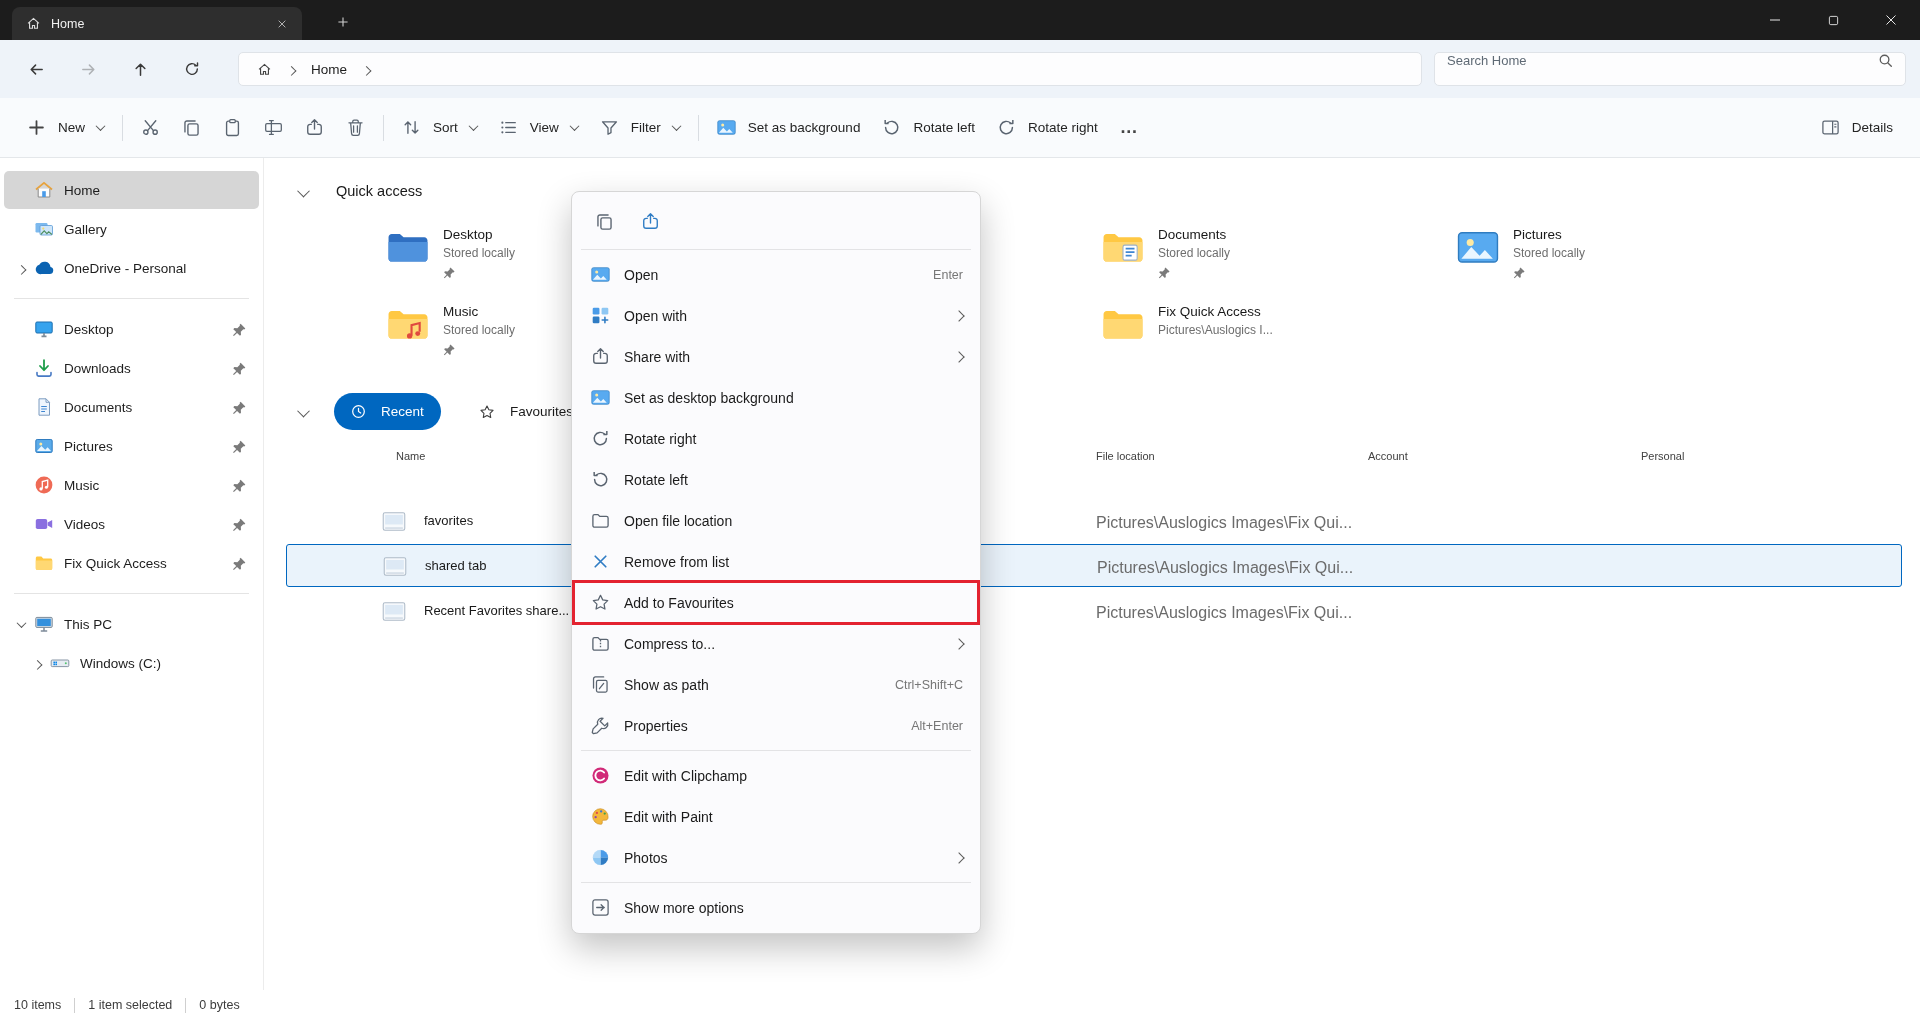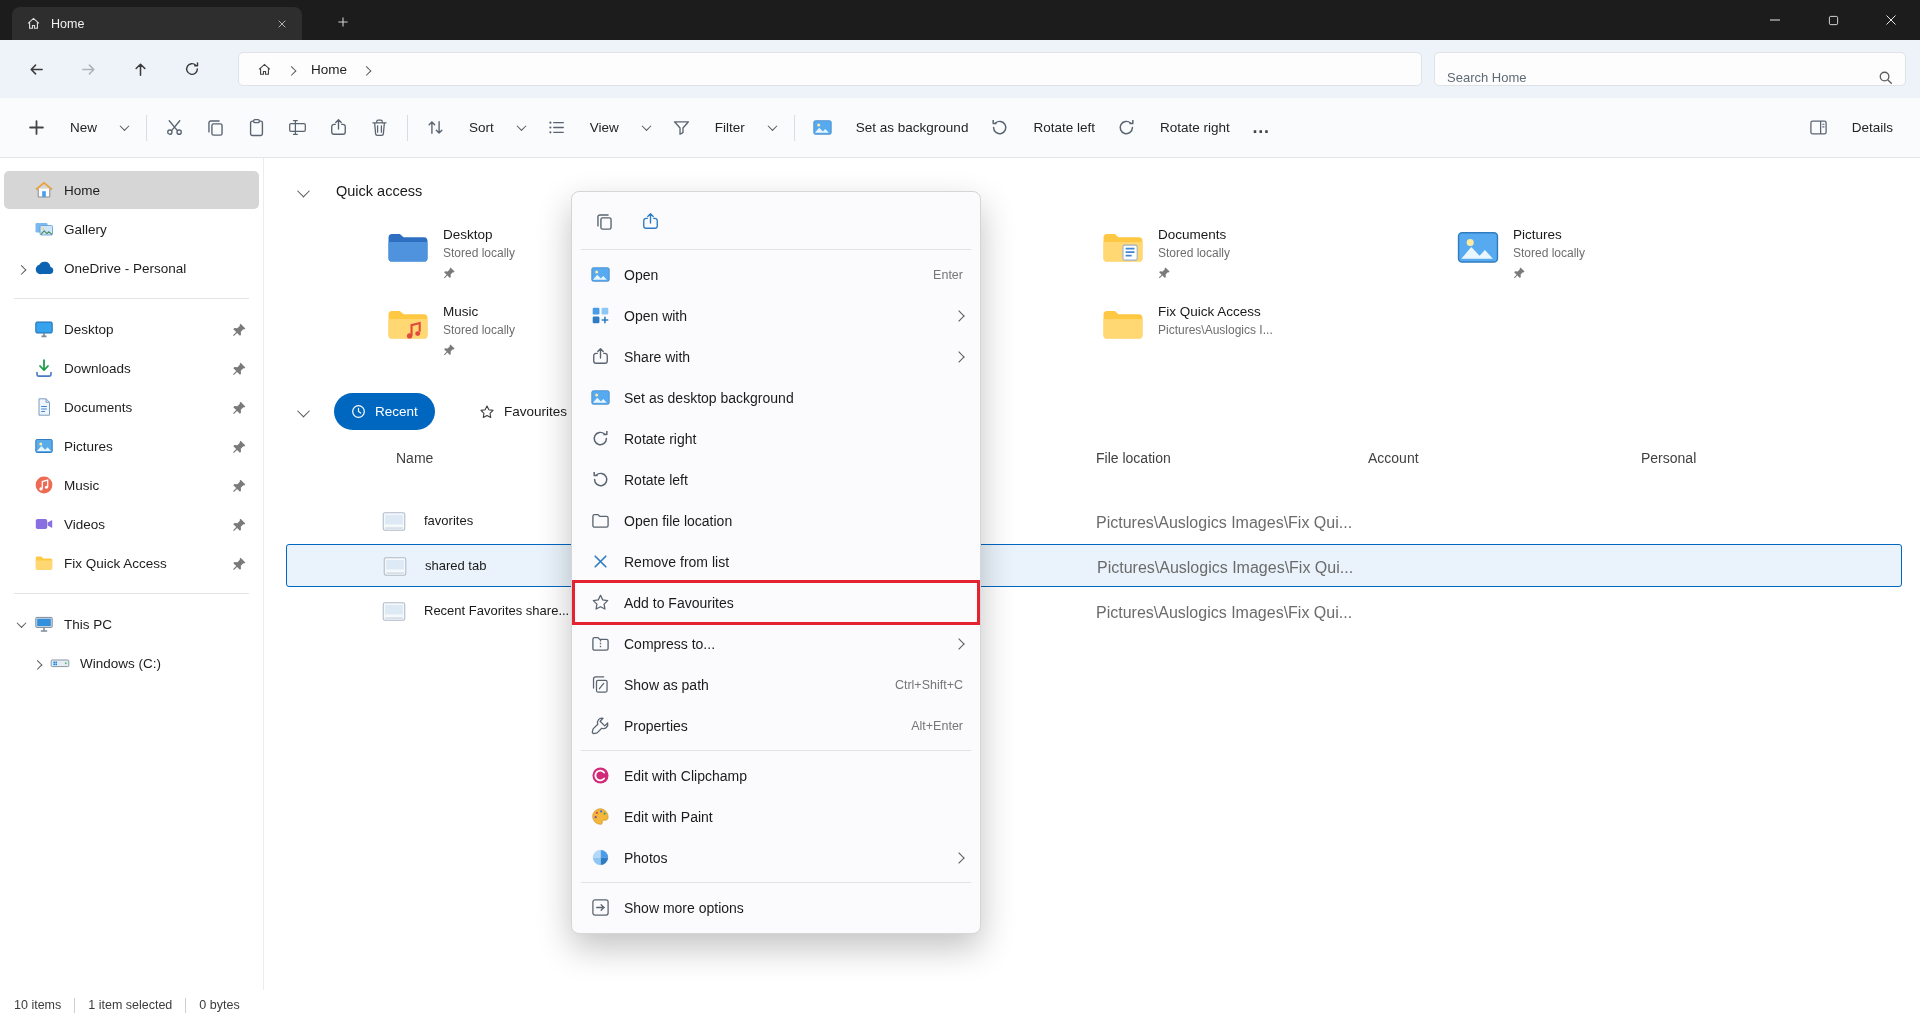--- a/index.html
+++ b/index.html
@@ -15,27 +15,27 @@
   .newtab{position:absolute;left:330px;top:9px;width:26px;height:26px;border-radius:4px;display:flex;align-items:center;justify-content:center;}
   .caption{position:absolute;right:0;top:0;height:40px;display:flex;}
   .cap-btn{width:58px;height:40px;display:flex;align-items:center;justify-content:center;}
 
   
   .navbar{position:absolute;top:40px;left:0;right:0;height:58px;background:#eef3f9;display:flex;align-items:center;padding:0 14px;}
   .nbtn{width:44px;height:38px;border-radius:5px;display:flex;align-items:center;justify-content:center;margin-right:8px;}
   .nbtn.disabled{opacity:.35;}
   .addressbar{flex:1;height:34px;margin:0 12px 0 16px;background:#fdfdfe;border:1px solid #dfe3e8;border-radius:5px;display:flex;align-items:center;padding:0 10px;}
   .crumb{display:flex;align-items:center;gap:4px;padding:3px 8px;border-radius:4px;color:#1d1d1d;font-size:13.5px;}
-  .searchbox{width:472px;height:34px;background:#fdfdfe;border:1px solid #dfe3e8;border-radius:5px;display:flex;align-items:flex-end;padding:0 12px;}
+  .searchbox{width:472px;height:34px;background:#fdfdfe;border:1px solid #dfe3e8;border-radius:5px;display:flex;align-items:flex-start;padding:0 12px;}
   .search-input{flex:1;border:none;outline:none;background:transparent;font-size:13px;color:#333;}
   .search-input::placeholder{color:#5f6a75;}
 
   
   .toolbar{position:absolute;top:98px;left:0;right:0;height:60px;background:#f9fbfd;border-bottom:1px solid #e4e7ea;display:flex;align-items:center;padding:0 16px;}
-  .tbtn{display:flex;align-items:center;gap:24px;height:40px;padding:0 11px;border-radius:5px;color:#242424;font-size:13.5px;white-space:nowrap;}
+  .tbtn{display:flex;align-items:center;gap:12px;height:40px;padding:0 11px;border-radius:5px;color:#242424;font-size:13.5px;white-space:nowrap;}
   .tbtn .ti{width:19px;height:19px;display:flex;}
   .tsep{width:1px;height:26px;background:#d9dde2;margin:0 7px;}
   .spacer{flex:1;}
   .chev{display:inline-block;width:7px;height:7px;border-right:1.4px solid #555;border-bottom:1.4px solid #555;transform:rotate(45deg) translate(-1px,-1px);}
   .chev.r{transform:rotate(-45deg) translate(-1px,1px);}
   .chev.big{width:9px;height:9px;}
 
   
   .sidebar{position:absolute;top:158px;left:0;bottom:30px;width:264px;background:#fff;border-right:1px solid #ececec;padding-top:12px;}
   .sitem{display:flex;align-items:center;height:38px;margin:1px 4px;padding:0 12px 0 6px;font-size:13.5px;color:#1d1d1d;border-radius:5px;}
@@ -49,24 +49,24 @@
 
   
   .sec-chev{position:absolute;display:flex;align-items:center;justify-content:center;width:22px;height:22px;}
   .sec-title{position:absolute;font-size:14.5px;color:#191919;}
   .tile{position:absolute;display:flex;width:345px;}
   .tile-ic{width:46px;height:40px;display:flex;flex:none;}
   .tile-tx{margin-left:12px;padding-top:1px;}
   .tile-name{font-size:13.5px;color:#191919;}
   .tile-sub{font-size:12px;color:#6e6e6e;margin-top:4px;}
   .tile-pin{width:13px;height:13px;display:flex;margin-top:6px;opacity:.8;}
-  .pill{position:absolute;height:37px;display:flex;align-items:center;gap:9px;padding:0 17px;border-radius:19px;font-size:13.5px;}
+  .pill{position:absolute;height:37px;display:flex;align-items:center;gap:15px;padding:0 17px;border-radius:19px;font-size:13.5px;}
   .pill.active{background:#0067c0;color:#fff;}
   .pill.plain{color:#1b1b1b;}
-  .th{position:absolute;font-size:14px;color:#414141;}
+  .th{position:absolute;font-size:11px;color:#414141;}
   .frow{position:absolute;left:286px;width:1616px;height:43px;}
   .frow.selected{background:#eaf3fb;border:1.5px solid #0067c0;border-radius:3px;text-decoration:underline;}
   .frow-ic{position:absolute;left:96px;top:12px;width:24px;height:19px;display:flex;}
   .frow-name{position:absolute;left:138px;top:13px;font-size:13px;color:#191919;white-space:nowrap;}
   .frow-loc{position:absolute;left:810px;top:14px;font-size:16px;color:#6b6b6b;white-space:nowrap;}
 
   
   .statusbar{position:absolute;left:0;right:0;bottom:0;height:30px;background:#fff;display:flex;align-items:center;padding:0 14px;font-size:12.5px;color:#3c3c3c;}
   .sdiv{width:1px;height:15px;background:#cfcfcf;margin:0 13px;}
 

